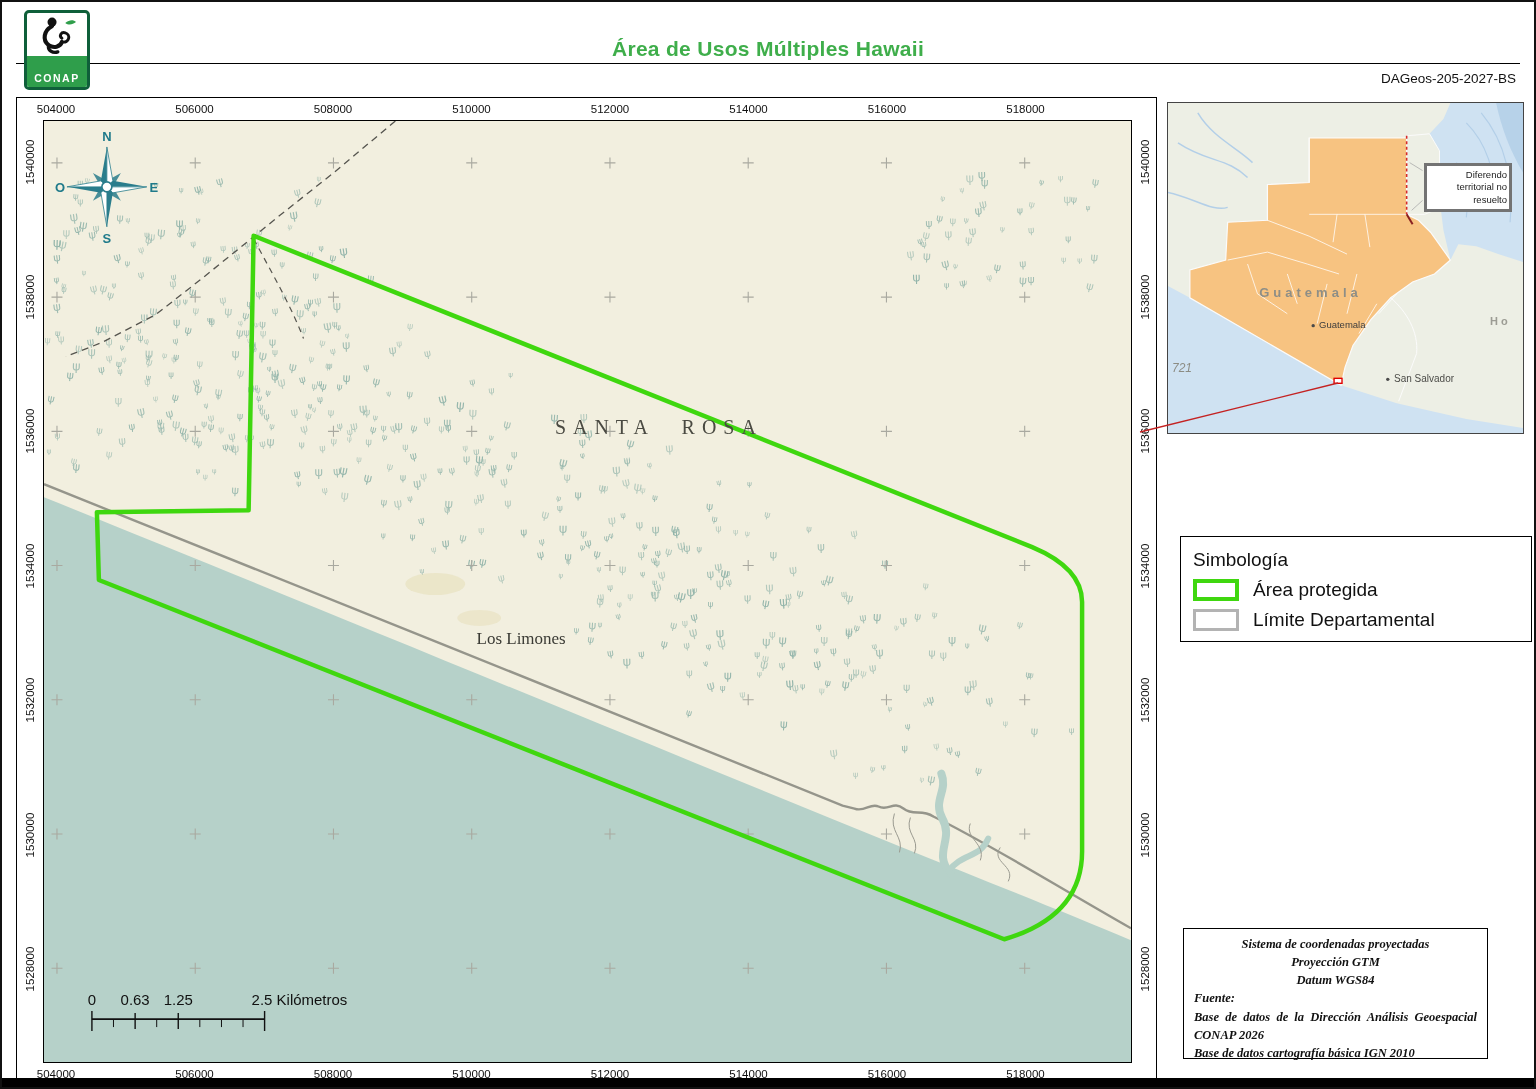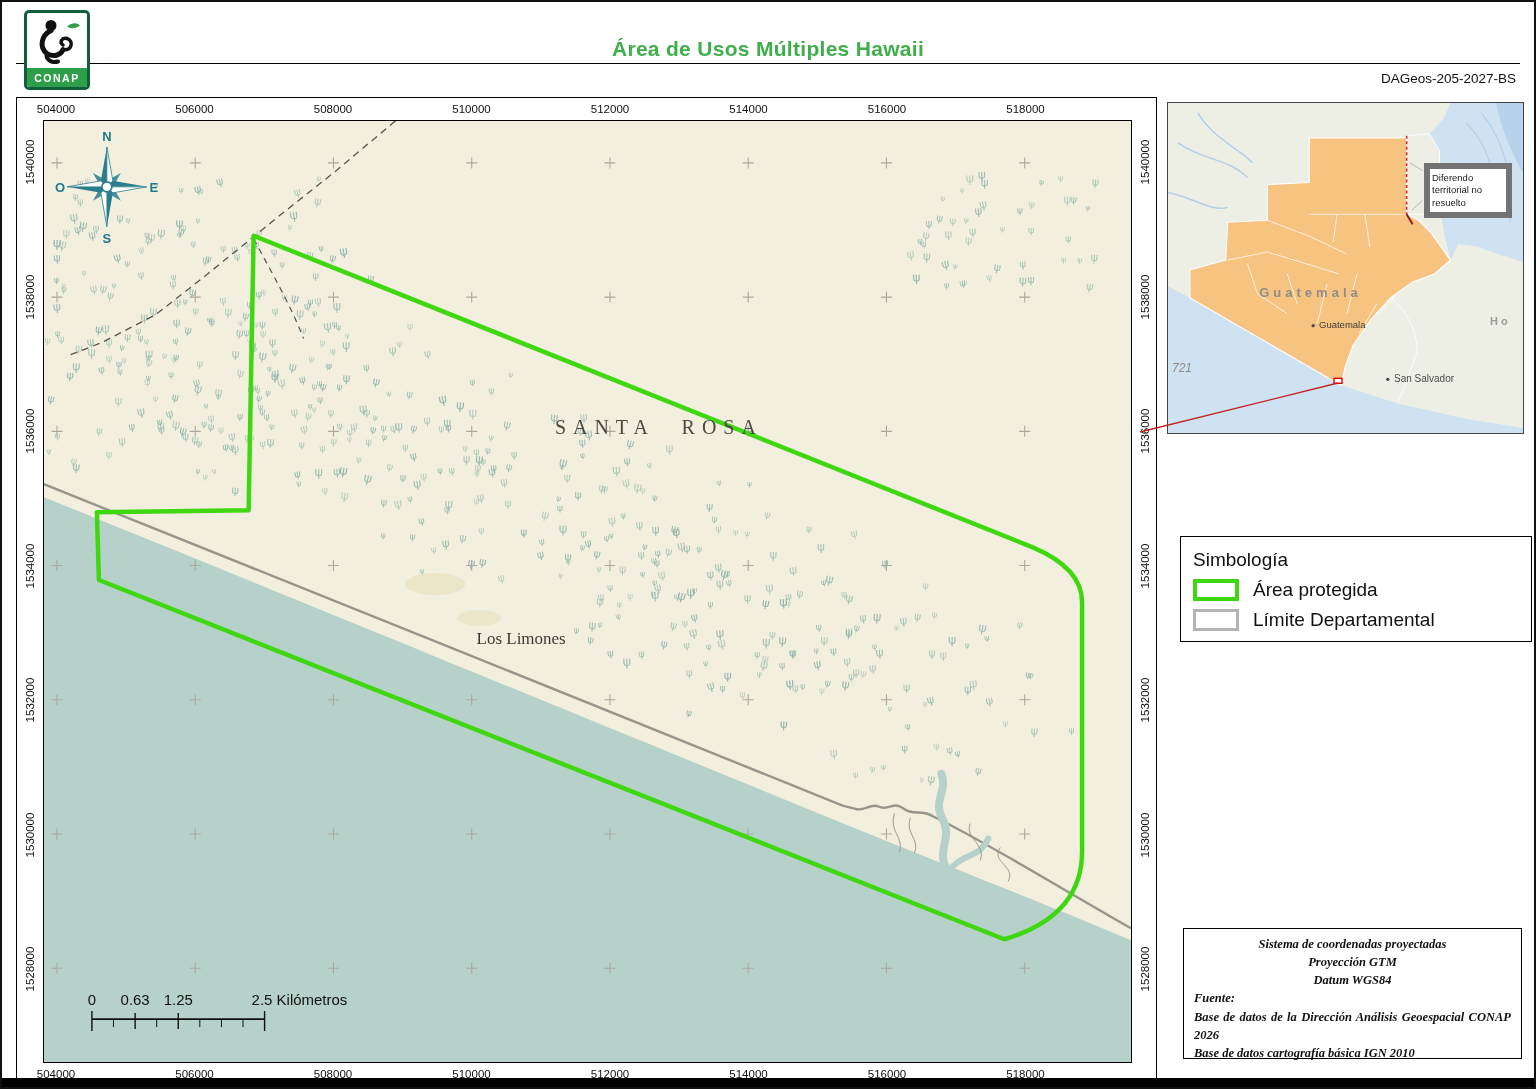--- a/index.html
+++ b/index.html
@@ -4,21 +4,21 @@
 <style>
   html,body{margin:0;padding:0;background:#888;}
   .page{position:relative;width:1536px;height:1089px;background:#fff;
         font-family:"Liberation Sans",sans-serif;border:2px solid #111;box-sizing:border-box;overflow:hidden;}
   
   header{position:absolute;left:0;top:0;width:100%;height:95px;}
   .header-rule{position:absolute;left:14px;right:14px;top:61px;border-top:1.5px solid #000;}
   .logo-box{position:absolute;left:22px;top:8px;width:66px;height:80px;border:3px solid #0f5f3a;
             border-radius:5px;background:#fff;display:flex;flex-direction:column;overflow:hidden;z-index:3;box-sizing:border-box;}
   .logo-band{background:#2f9e4b;color:#fff;font-size:10.5px;font-weight:700;letter-spacing:1.5px;
-             text-align:center;padding:4px 0 3px 0;}
+             text-align:center;padding:16px 0 3px 0;}
   .monkey{flex:1;width:100%;}
   .title{position:absolute;width:100%;text-align:center;top:35px;margin:0;font-size:21px;font-weight:700;
          color:#3fae4b;letter-spacing:.3px;}
   .doc-code{position:absolute;right:18px;top:69px;font-size:13.5px;color:#111;}
   
   .map-frame{position:absolute;left:14px;top:95px;width:1141px;height:987px;border:1.5px solid #000;
              box-sizing:border-box;background:#fff;}
   .map-inner{position:absolute;left:26px;top:22px;width:1089px;height:943px;border:1px solid #000;
              box-sizing:border-box;background:#f2efdf;overflow:hidden;}
   .map-inner svg{position:absolute;left:0;top:0;width:100%;height:100%;}
@@ -36,32 +36,32 @@
   .inset-box{position:absolute;left:1165px;top:100px;width:357px;height:332px;border:1.2px solid #444;
              box-sizing:border-box;overflow:hidden;background:#edefe5;}
   .inset-box svg{position:absolute;left:0;top:0;width:100%;height:100%;}
   .inset-label{position:absolute;}
   .lbl-country{left:60px;top:182px;width:165px;text-align:center;font-size:13px;font-weight:700;
                letter-spacing:4px;color:#8e8e86;}
   .lbl-city{left:151px;top:216px;font-size:9.5px;color:#3c3c3c;}
   .lbl-ss{left:226px;top:270px;font-size:10px;color:#4c4c48;}
   .lbl-721{left:4px;top:258px;font-size:12px;font-style:italic;color:#8c8c84;}
   .lbl-hon{left:322px;top:212px;font-size:11px;font-weight:700;letter-spacing:3px;color:#9c9c94;white-space:nowrap;}
-  .note-box{left:256px;top:60px;width:88px;min-height:46px;background:#fff;border:6px solid #737373;
-            font-size:9.5px;line-height:1.3;color:#222;text-align:left;display:flex;align-items:center;
+  .note-box{left:256px;top:60px;width:88px;min-height:46px;background:#fff;border:3px solid #737373;
+            font-size:9.5px;line-height:1.3;color:#222;text-align:right;display:flex;align-items:center;
             justify-content:center;box-sizing:border-box;padding:3px 2px;}
   .legend-box{position:absolute;left:1178px;top:534px;width:352px;height:106px;border:1.2px solid #000;
               box-sizing:border-box;background:#fff;padding:12px 12px;}
   .legend-title{font-size:19px;color:#111;}
   .legend-item{display:flex;align-items:center;gap:14px;margin-top:8px;}
   .swatch{width:46px;height:22px;box-sizing:border-box;background:#fff;flex:0 0 auto;}
   .swatch.gray{border:3px solid #b3b3b3;}
   .swatch.green{border:4px solid #3fd70f;}
   .legend-label{font-size:19px;color:#111;}
-  .credits-box{position:absolute;left:1181px;top:926px;width:339px;height:131px;border:1.5px solid #000;
+  .credits-box{position:absolute;left:1181px;top:926px;width:305px;height:131px;border:1.5px solid #000;
                box-sizing:border-box;padding:6px 10px;font-family:"Liberation Serif",serif;font-style:italic;
                font-weight:700;font-size:12.5px;color:#111;line-height:1.45;background:#fff;}
   .cc{text-align:center;}
   .cj{text-align:justify;}
   .overlay{position:absolute;left:0;top:0;width:1536px;height:1089px;pointer-events:none;z-index:5;}
   .bottom-bar{position:absolute;left:0;right:0;bottom:0;height:9px;background:#000;}
 </style>
 </head>
 <body>
 

